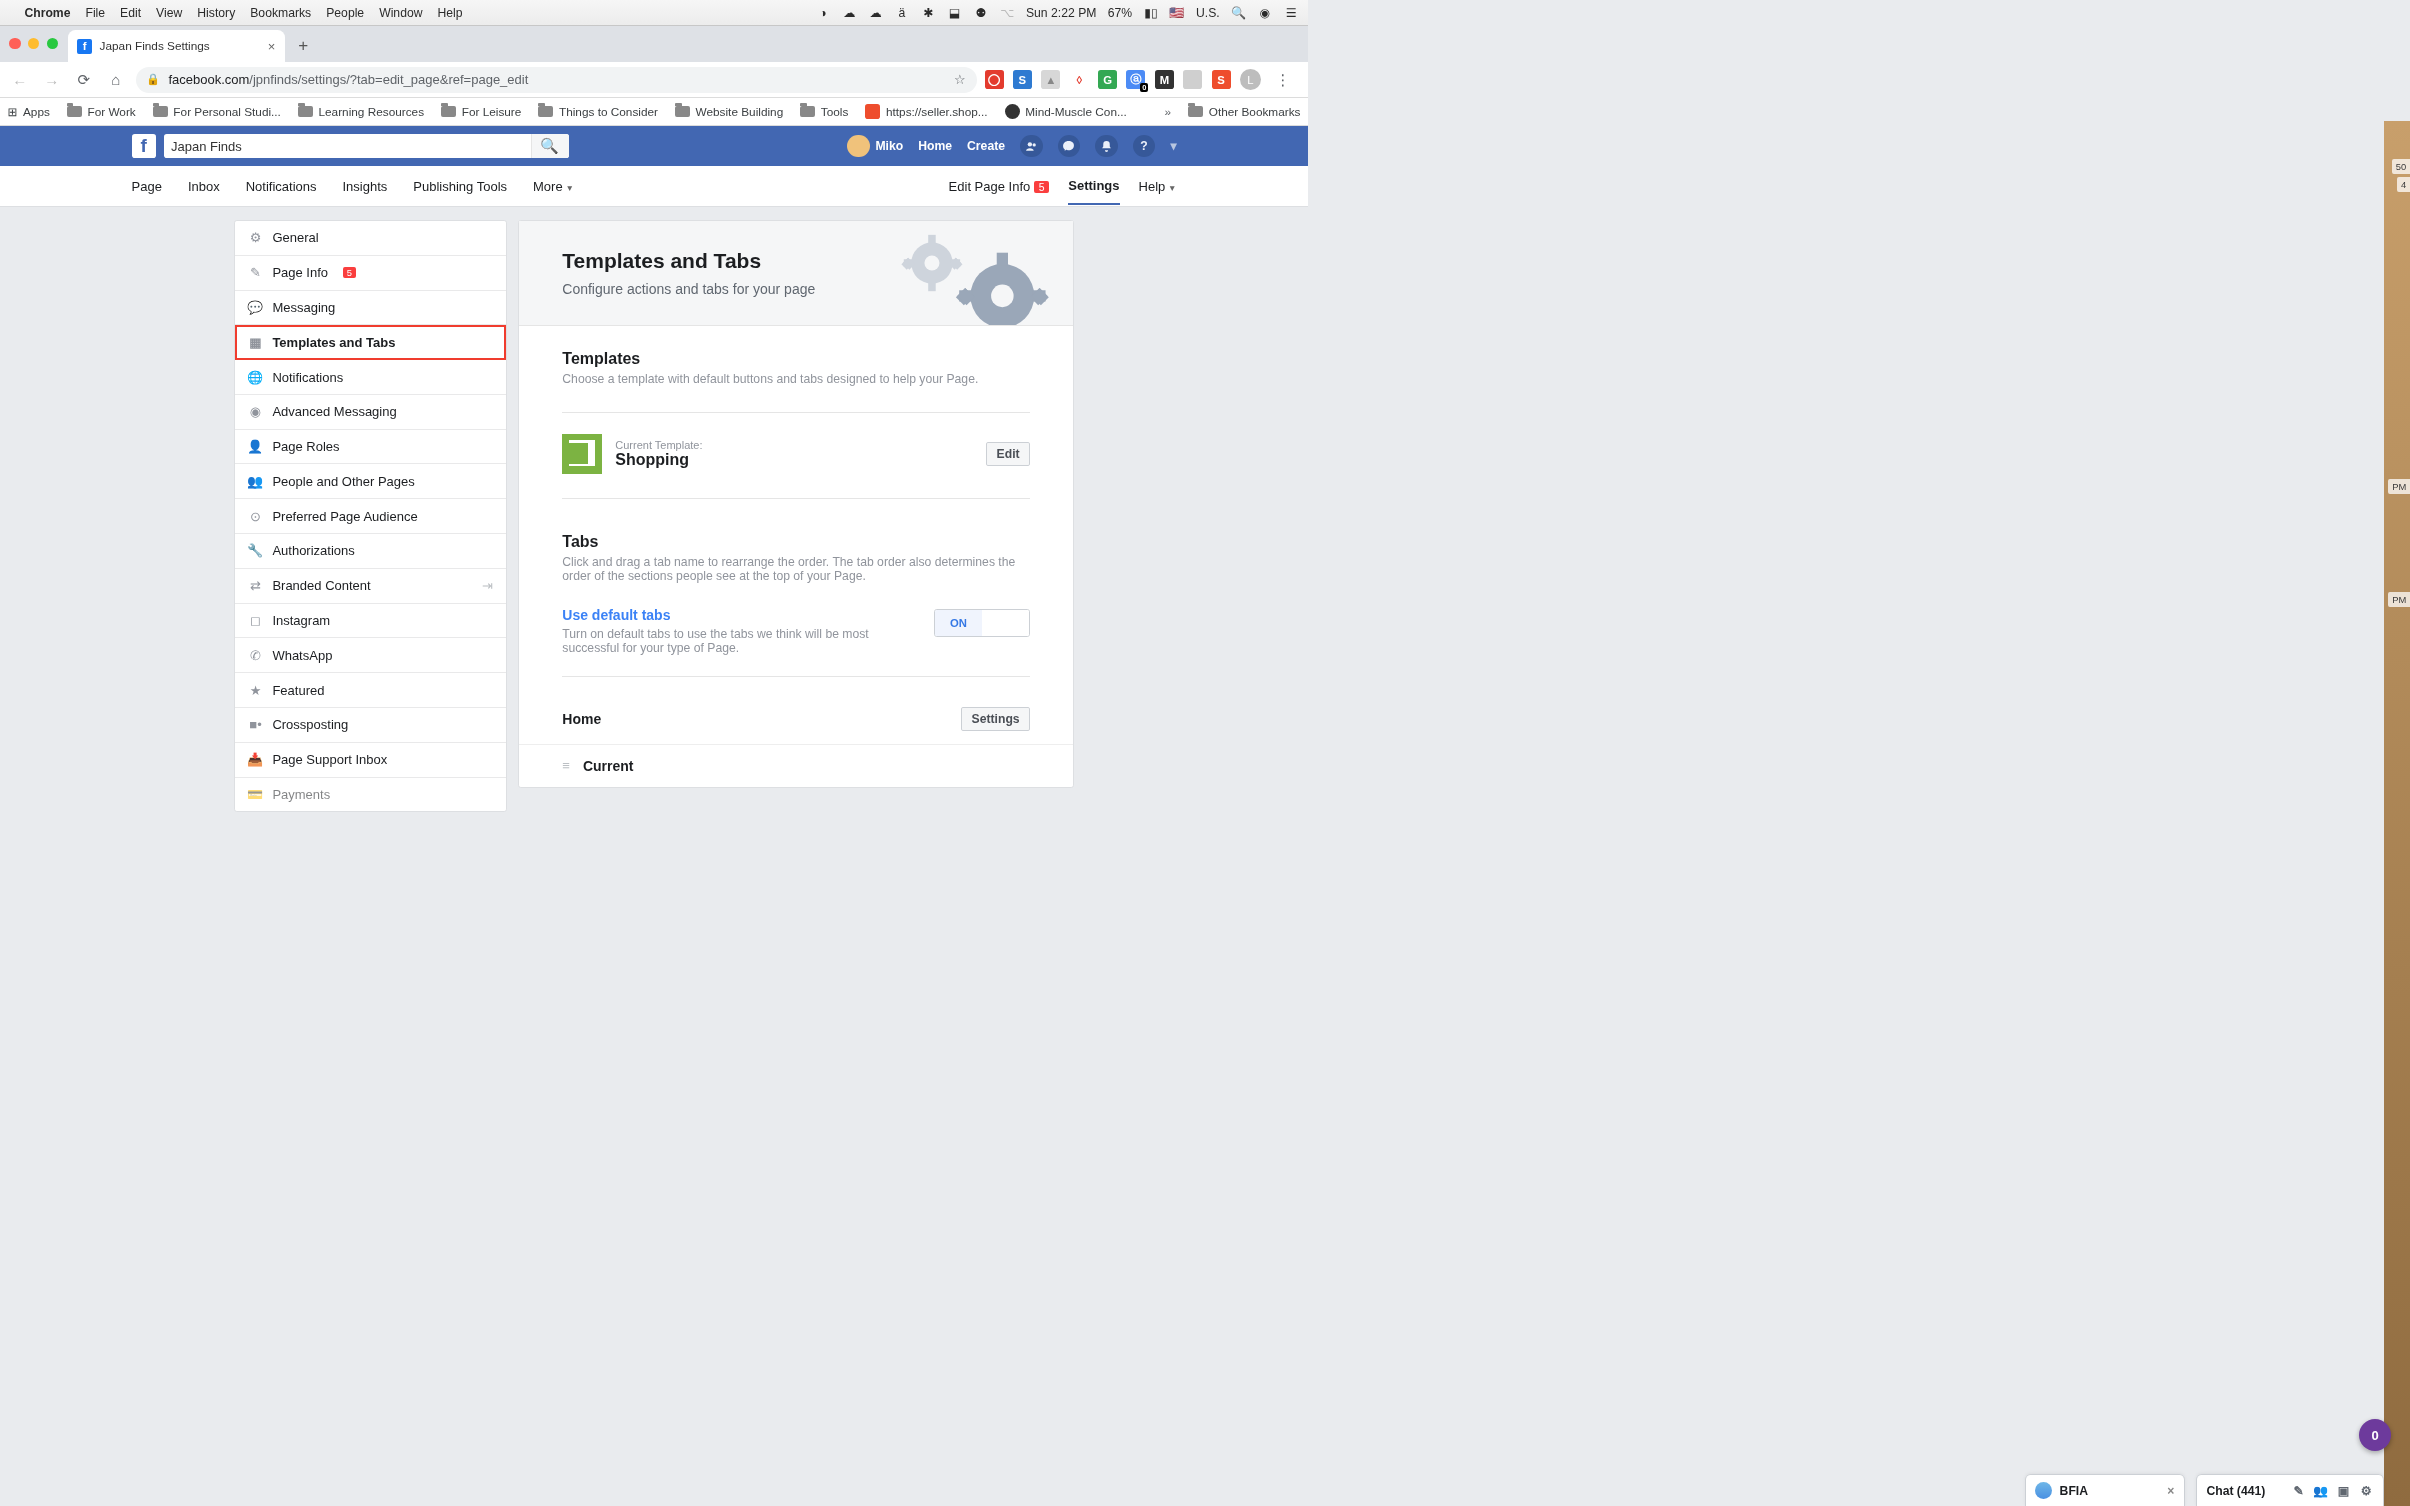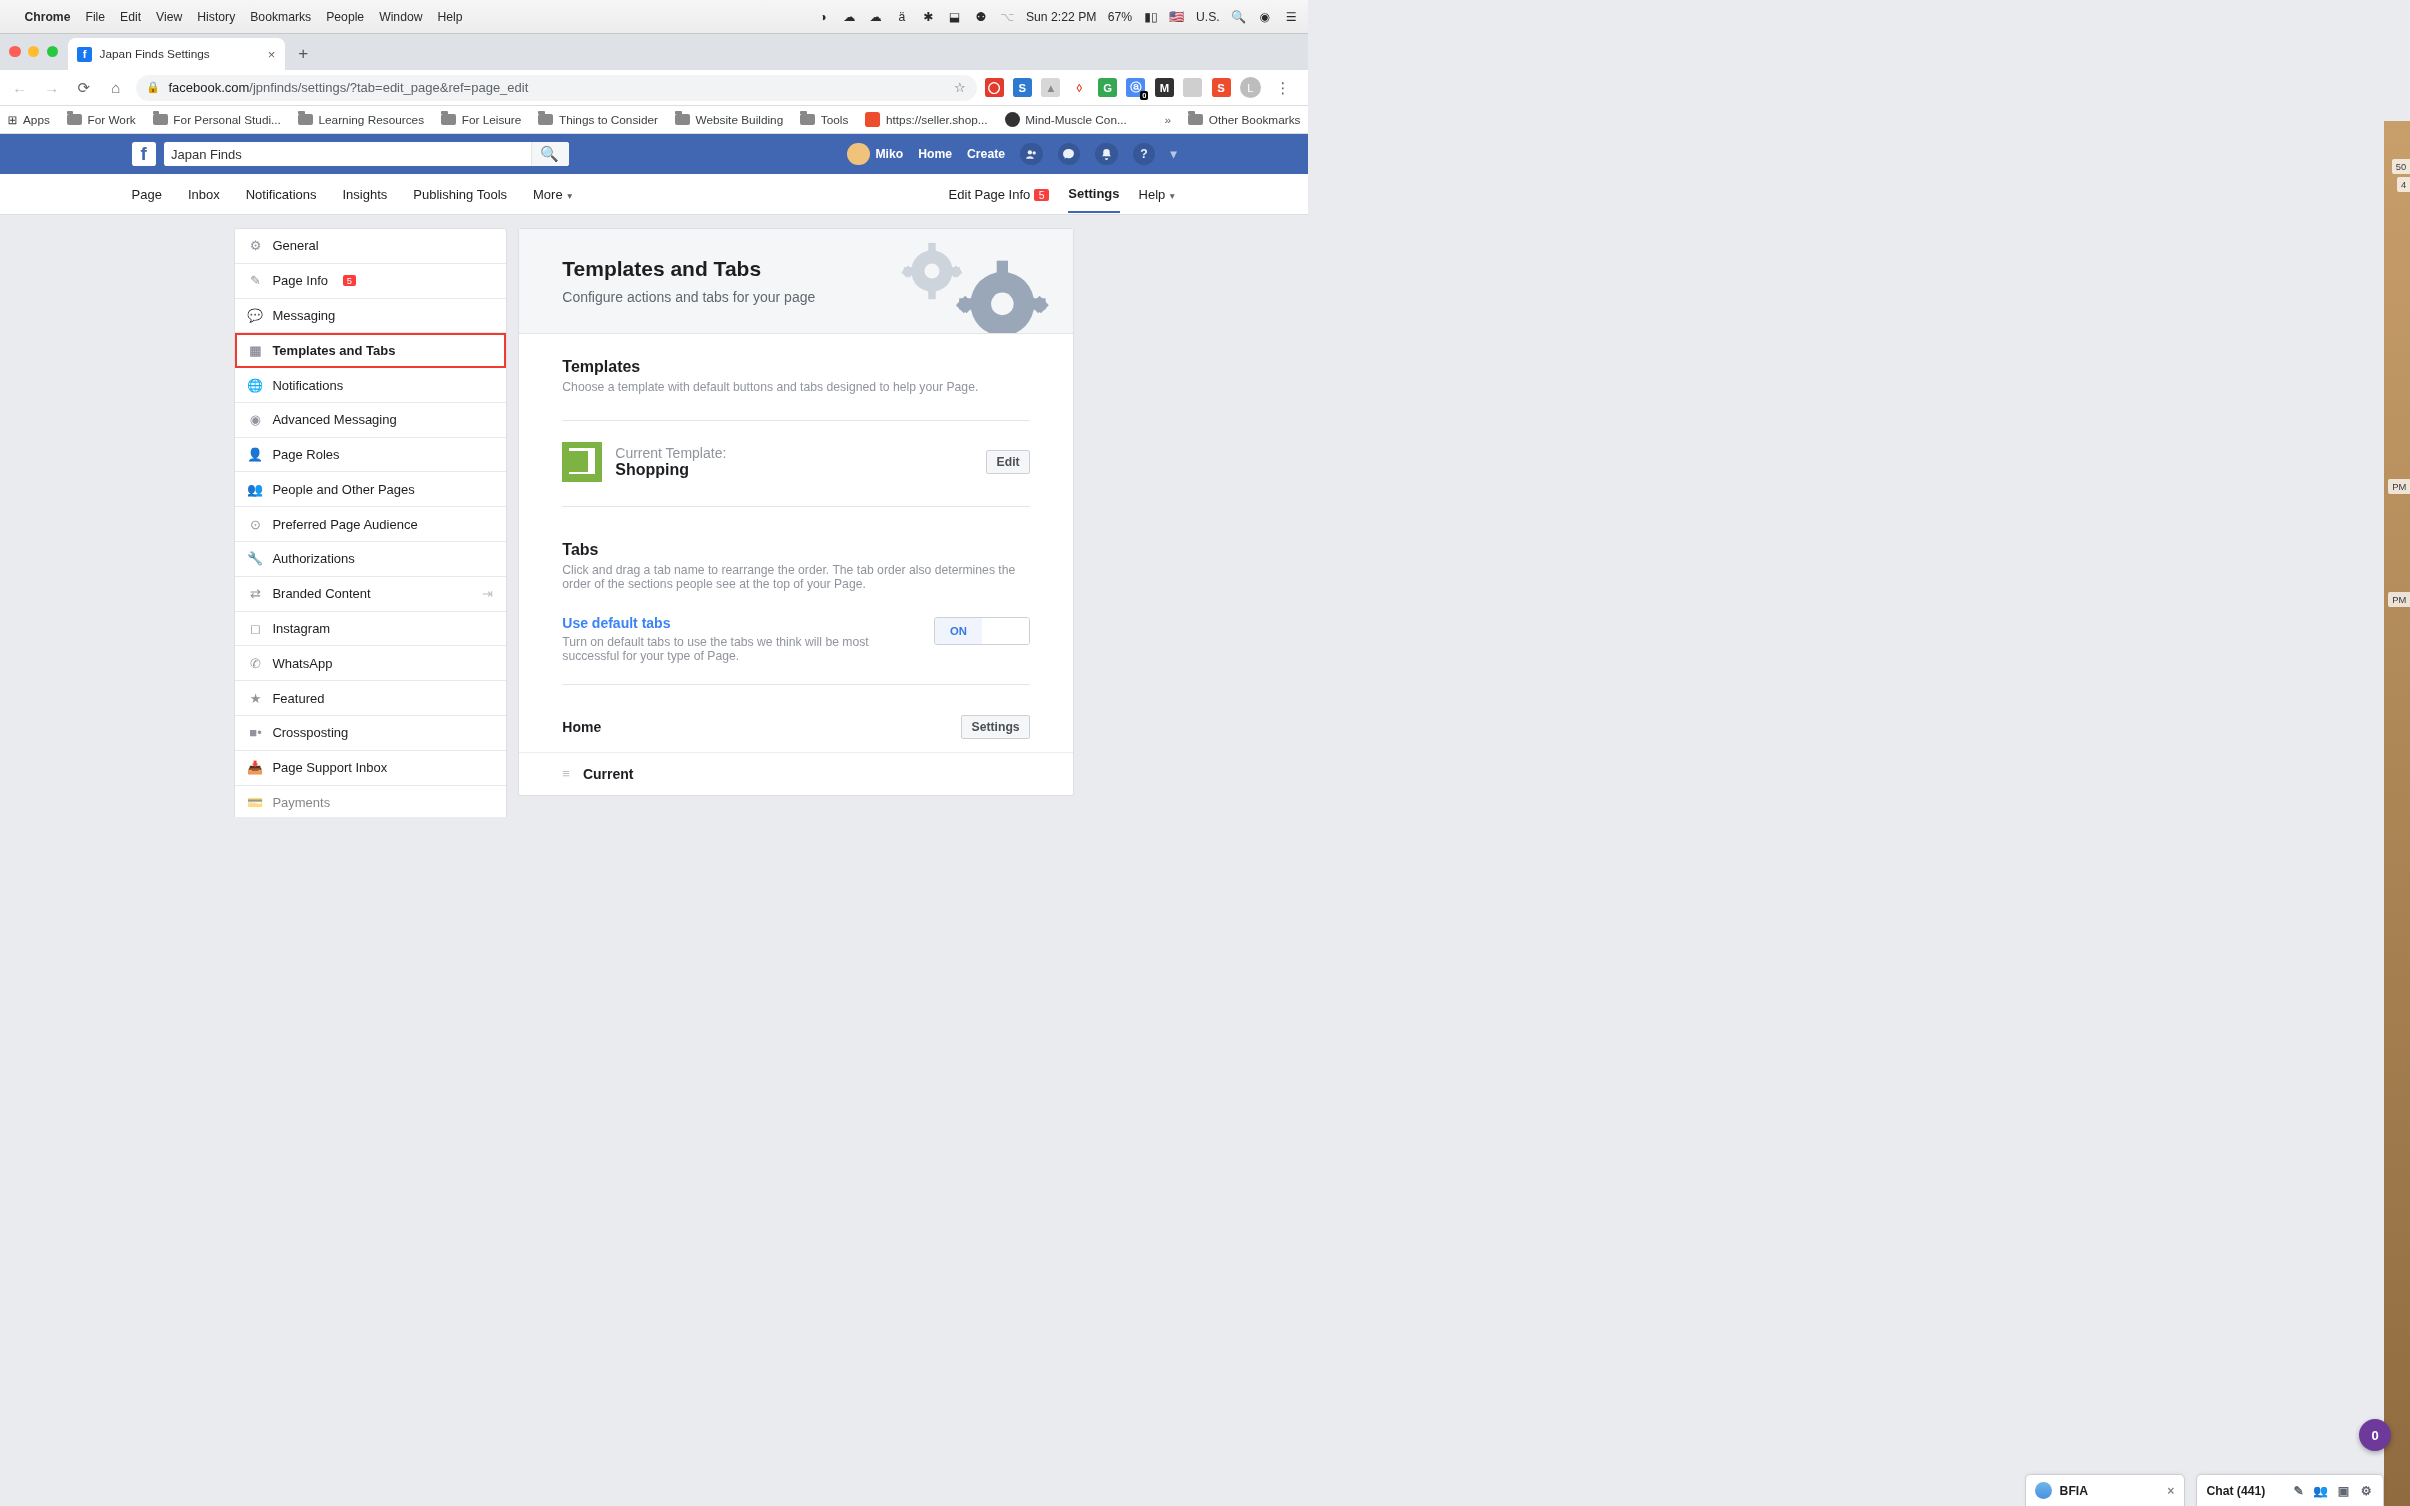--- a/index.html
+++ b/index.html
@@ -1,19 +1,19 @@
 <!DOCTYPE html>
 <html style="font-size:15px"><head>
 <meta charset="utf-8">
 <style>
   * { box-sizing: border-box; margin: 0; padding: 0; font-family: -apple-system, BlinkMacSystemFont, "Segoe UI", Helvetica, Arial, sans-serif; }
   body { width: 1308px; height: 817px; background: #e9ebee; overflow: hidden; position: relative; }
 
   
-  .mac-menubar { height: 34px; background: linear-gradient(#f6f6f6,#ececec); display:flex; align-items:center; font-size:12.2px; color:#2b2b2b; padding:0 9.4px; border-bottom:0.9px solid #c7c7c7;}
+  .mac-menubar { height: 26px; background: linear-gradient(#f6f6f6,#ececec); display:flex; align-items:center; font-size:12.2px; color:#2b2b2b; padding:0 9.4px; border-bottom:0.9px solid #c7c7c7;}
   .mac-menubar .left { display:flex; align-items:center; gap:15px;}
   .mac-menubar .left .apple { font-size:13px; }
   .mac-menubar .right { margin-left:auto; display:flex; align-items:center; gap:11.3px;}
   .mac-menubar .right .ico { width:15px; height:15px; display:inline-flex; align-items:center; justify-content:center;}
   .mac-menubar .strong { font-weight:600;}
 
   
   .chrome-tabs { height: 36px; background:#dee1e6; display:flex; align-items:flex-end; position:relative;}
   .traffic { display:flex; gap:7.5px; padding:0 9.4px 13px 9.4px;}
   .traffic .dot { width:11.3px; height:11.3px; border-radius:50%;}
@@ -84,21 +84,21 @@
   .hero p{font-size:14px;color:#606770;}
   .hero .gears{position:absolute;right:19px;top:9.4px;}
   .section{padding:24.5px 43px 9.4px;}
   .section h2{font-size:16px;font-weight:700;color:#1c1e21;margin-bottom:3.8px;}
   .section .sub{font-size:12.2px;color:#90949c;}
   .divider{height:0.9px;background:#e5e5e5;margin:17px 43px;}
   .template-row{display:flex;align-items:center;gap:13px;padding:3.8px 43px 7.5px;}
   .template-thumb{width:40px;height:40px;background:#7cb342;position:relative;}
   .template-thumb::before{content:"";position:absolute;left:6.6px;top:6.6px;width:26px;height:26px;background:#fff;}
   .template-thumb::after{content:"";position:absolute;left:4.7px;top:9.4px;width:21px;height:21px;background:#7cb342;}
-  .template-info .lbl{font-size:14px;color:#90949c;}
+  .template-info .lbl{font-size:11px;color:#90949c;}
   .template-info .val{font-size:16px;font-weight:700;color:#1c1e21;}
   .editbtn{margin-left:auto;background:#f5f6f7;border:0.9px solid #ccd0d5;border-radius:1.9px;padding:3.8px 9.4px;font-size:12.2px;font-weight:600;color:#4b4f56;cursor:pointer;}
 
   .toggle-row{display:flex;align-items:flex-start;padding:15px 43px 3.8px;}
   .toggle-row .tleft{flex:1;padding-right:19px;}
   .toggle-row h3{font-size:14px;font-weight:700;color:#3b82f6;margin-bottom:3.8px;}
   .toggle-row p{font-size:12.2px;color:#90949c;}
   .toggle{display:flex;border:0.9px solid #ccd0d5;border-radius:2.8px;overflow:hidden;height:28px;margin-top:1.9px;}
   .toggle .on{width:47px;display:flex;align-items:center;justify-content:center;font-size:11.3px;font-weight:700;color:#3578e5;background:#f0f4fd;}
   .toggle .off{width:47px;background:#fff;}

